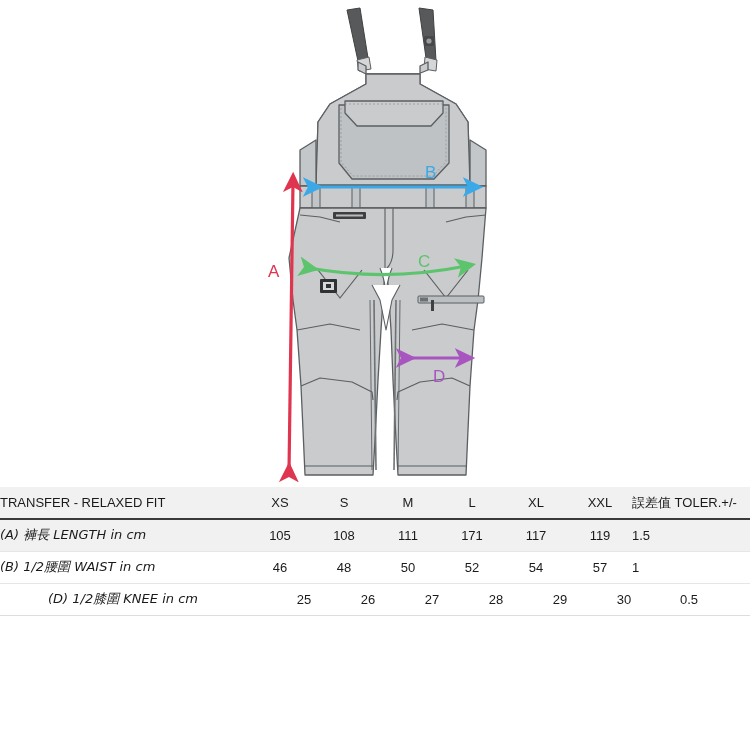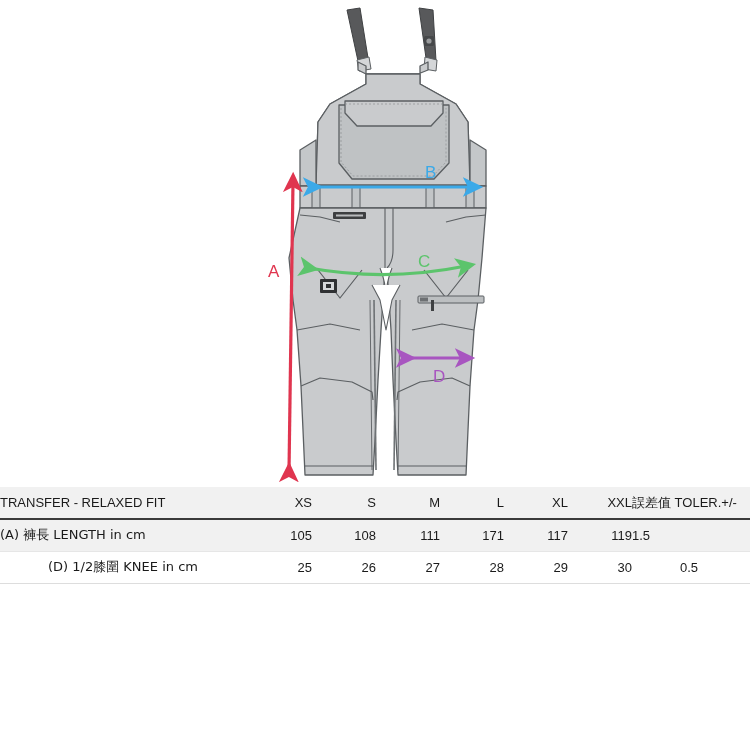--- a/index.html
+++ b/index.html
@@ -49,31 +49,31 @@
   thead th {
     height: 37px;
     font-weight: bold;
     font-size: 13.5px;
     border-bottom: 2px solid #3a3a3a;
   }
   th.col-name, td.col-name {
     text-align: left;
     padding-left: 9px;
   }
-  th.col-size, td.col-size { text-align: right; }
+  th.col-size, td.col-size { text-align: center; }
   th.col-toler, td.col-toler {
     text-align: left;
     padding-left: 10px;
   }
   tbody tr.stripe { background: #f1f1f1; }
   tbody tr.plain  { background: #ffffff; }
   tbody tr td { border-bottom: 1px solid #e6e6e6; }
   tbody tr:last-child td { border-bottom: 1px solid #dddddd; padding-left: 48px; }
 
-  .rowlabel-cn { font-family: "DejaVu Sans", "Liberation Sans", sans-serif; }
+  .rowlabel-cn { font-family: "DejaVu Sans", "Liberation Sans", sans-serif; font-style: italic; }
 </style>
 </head>
 <body>
 
 <div id="page">
 
   <div id="illustration">
     <svg width="750" height="487" viewBox="0 0 750 487" xmlns="http://www.w3.org/2000/svg">
       <defs>
         <marker id="arrRed" markerWidth="7" markerHeight="7" refX="3.2" refY="3.5" orient="auto" markerUnits="strokeWidth">
@@ -236,20 +236,30 @@
           <td class="col-name rowlabel-cn">(A) 褲長 LENGTH in cm</td>
           <td class="col-size">105</td>
           <td class="col-size">108</td>
           <td class="col-size">111</td>
           <td class="col-size">171</td>
           <td class="col-size">117</td>
           <td class="col-size">119</td>
           <td class="col-toler">1.5</td>
         </tr>
         <tr class="plain">
+          <td class="col-name rowlabel-cn">(B) 1/2腰圍 WAIST in cm</td>
+          <td class="col-size">46</td>
+          <td class="col-size">48</td>
+          <td class="col-size">50</td>
+          <td class="col-size">52</td>
+          <td class="col-size">54</td>
+          <td class="col-size">57</td>
+          <td class="col-toler">1</td>
+        </tr>
+        <tr class="plain">
           <td class="col-name rowlabel-cn">(D) 1/2膝圍 KNEE in cm</td>
           <td class="col-size">25</td>
           <td class="col-size">26</td>
           <td class="col-size">27</td>
           <td class="col-size">28</td>
           <td class="col-size">29</td>
           <td class="col-size">30</td>
           <td class="col-toler">0.5</td>
         </tr>
       </tbody>

